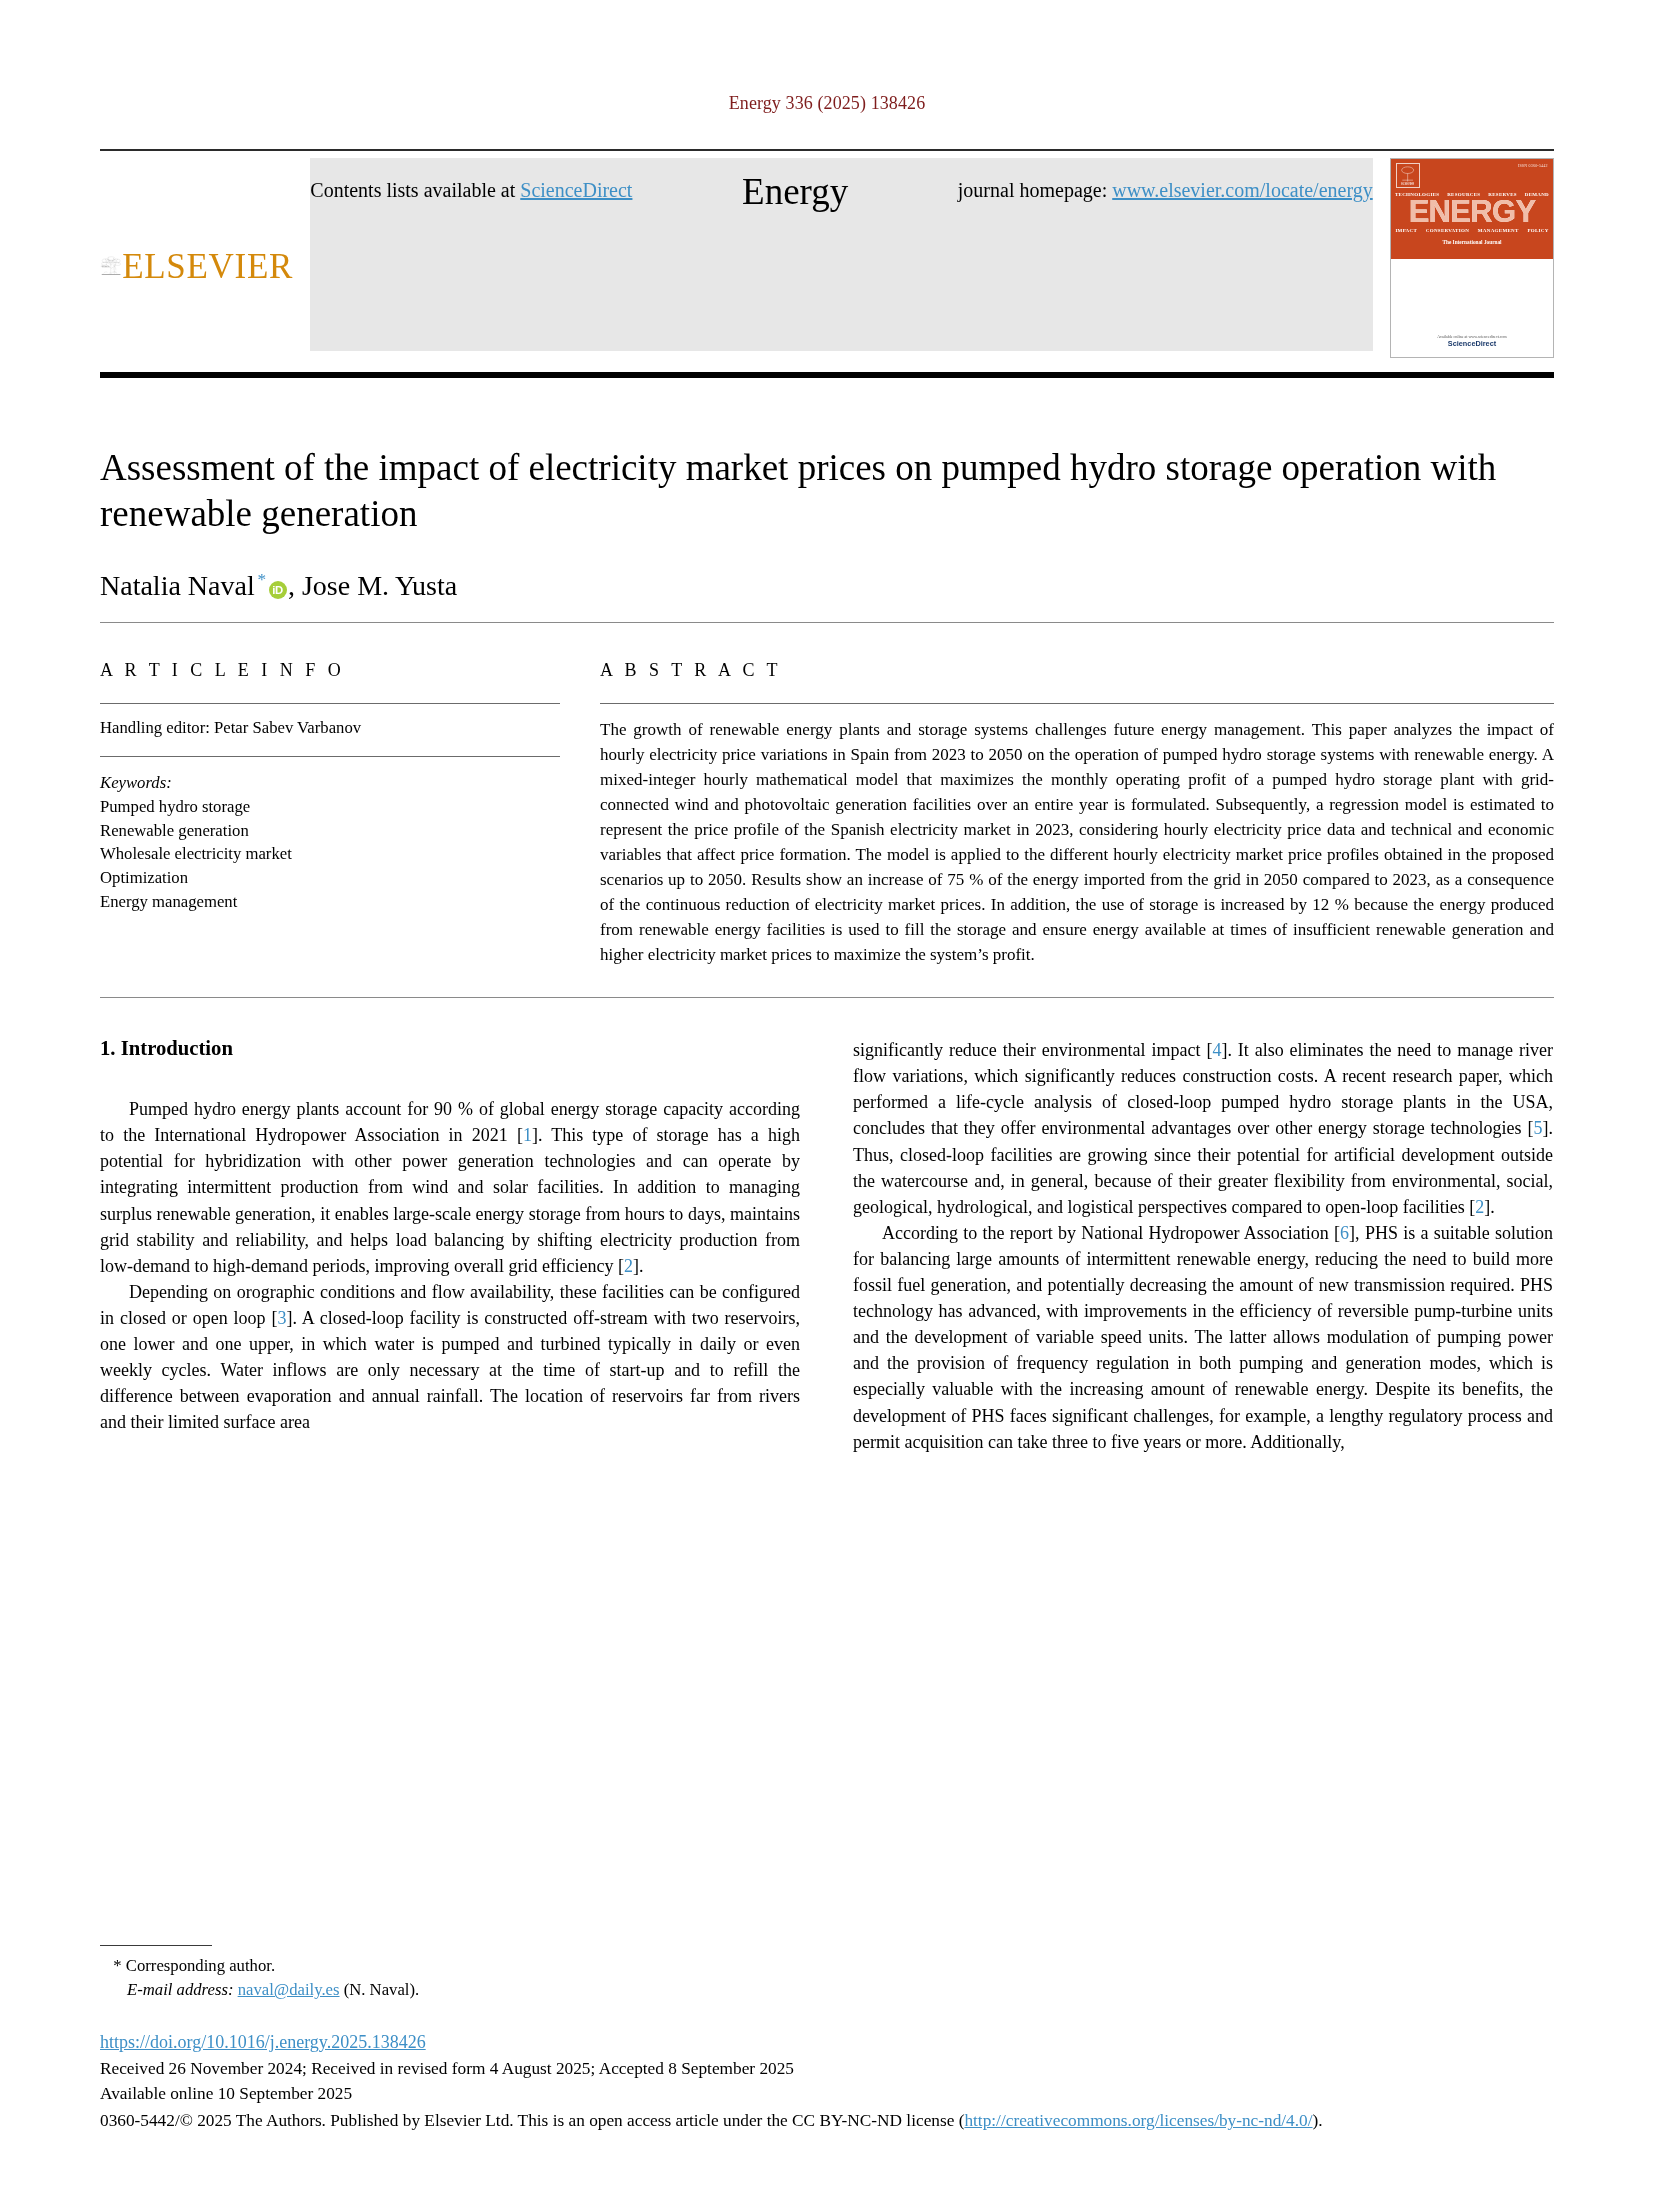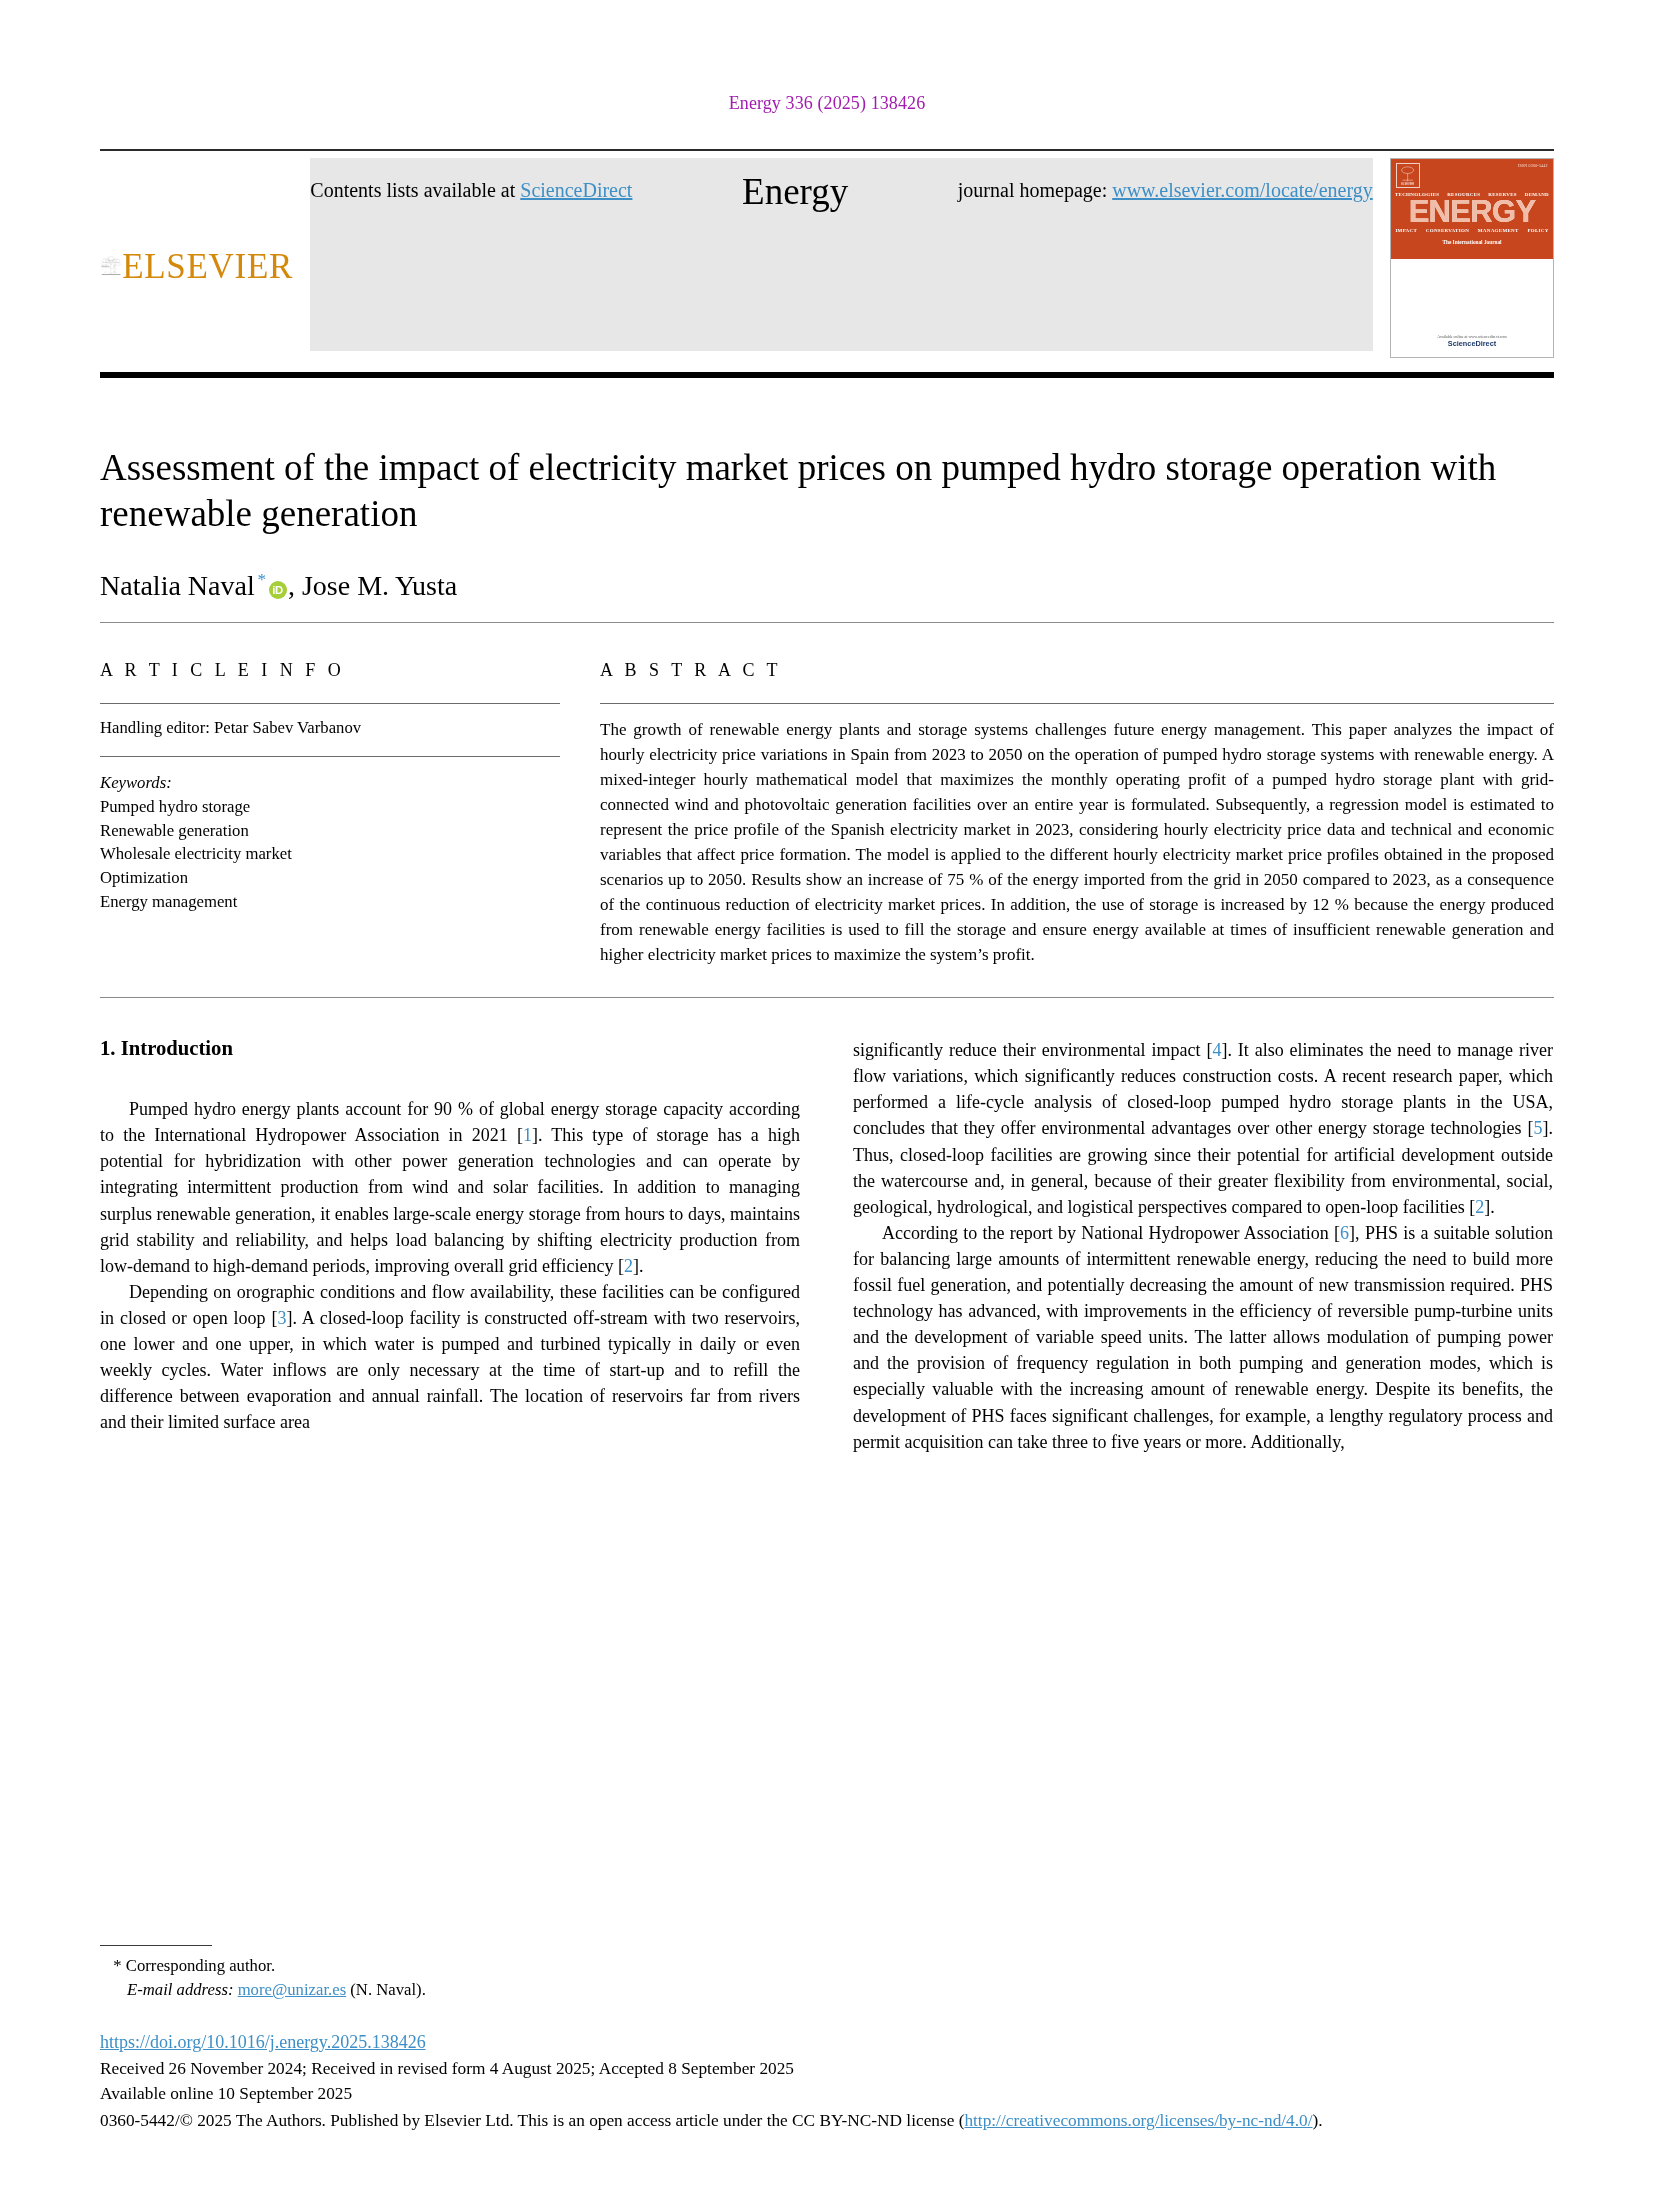--- a/index.html
+++ b/index.html
@@ -20,21 +20,21 @@
     width: 1654px;
     height: 2205px;
     box-sizing: border-box;
     padding: 0 100px;
   }
 
   
   .running-head {
     text-align: center;
     font-size: 18px;
-    color: #a21caf;
+    color: #7f1d1d;
     padding-top: 93px;
     letter-spacing: 0.1px;
   }
 
   
   .masthead {
     margin-top: 35px;
     border-top: 2px solid #2b2b2b;
     padding-top: 0;
     position: relative;
@@ -427,21 +427,21 @@
 
     <div class="bcol">
       <p class="body"><span>significantly reduce their environmental impact [</span><span class="ref">4</span><span>]. It also eliminates the need to manage river flow variations, which significantly reduces construction costs. A recent research paper, which performed a life-cycle analysis of closed-loop pumped hydro storage plants in the USA, concludes that they offer environmental advantages over other energy storage technologies [</span><span class="ref">5</span><span>]. Thus, closed-loop facilities are growing since their potential for artificial development outside the watercourse and, in general, because of their greater flexibility from environmental, social, geological, hydrological, and logistical perspectives compared to open-loop facilities [</span><span class="ref">2</span><span>].</span></p>
       <p class="body"><span>According to the report by National Hydropower Association [</span><span class="ref">6</span><span>], PHS is a suitable solution for balancing large amounts of intermittent renewable energy, reducing the need to build more fossil fuel generation, and potentially decreasing the amount of new transmission required. PHS technology has advanced, with improvements in the efficiency of reversible pump-turbine units and the development of variable speed units. The latter allows modulation of pumping power and the provision of frequency regulation in both pumping and generation modes, which is especially valuable with the increasing amount of renewable energy. Despite its benefits, the development of PHS faces significant challenges, for example, a lengthy regulatory process and permit acquisition can take three to five years or more. Additionally,</span></p>
     </div>
   </div>
 
   <div class="footer">
     <div class="foot-rule"></div>
     <div class="foot-corr">*  Corresponding author.</div>
-    <div class="foot-email"><i>E-mail address:</i> <a class="lnk" href="#">more@unizar.es</a><span> (N. Naval).</span></div>
+    <div class="foot-email"><i>E-mail address:</i> <a class="lnk" href="#">naval@daily.es</a><span> (N. Naval).</span></div>
     <div class="doi"><a class="lnk" href="#">https://doi.org/10.1016/j.energy.2025.138426</a></div>
     <div class="foot-line">Received 26 November 2024; Received in revised form 4 August 2025; Accepted 8 September 2025</div>
     <div class="foot-line">Available online 10 September 2025</div>
     <div class="foot-line copyright"><span>0360-5442/© 2025 The Authors.  Published by Elsevier Ltd.  This is an open access article under the CC BY-NC-ND license (</span><a class="lnk" href="#">http://creativecommons.org/licenses/by-nc-nd/4.0/</a><span>).</span></div>
   </div>
 
 </div>
 
 
 </body></html>

